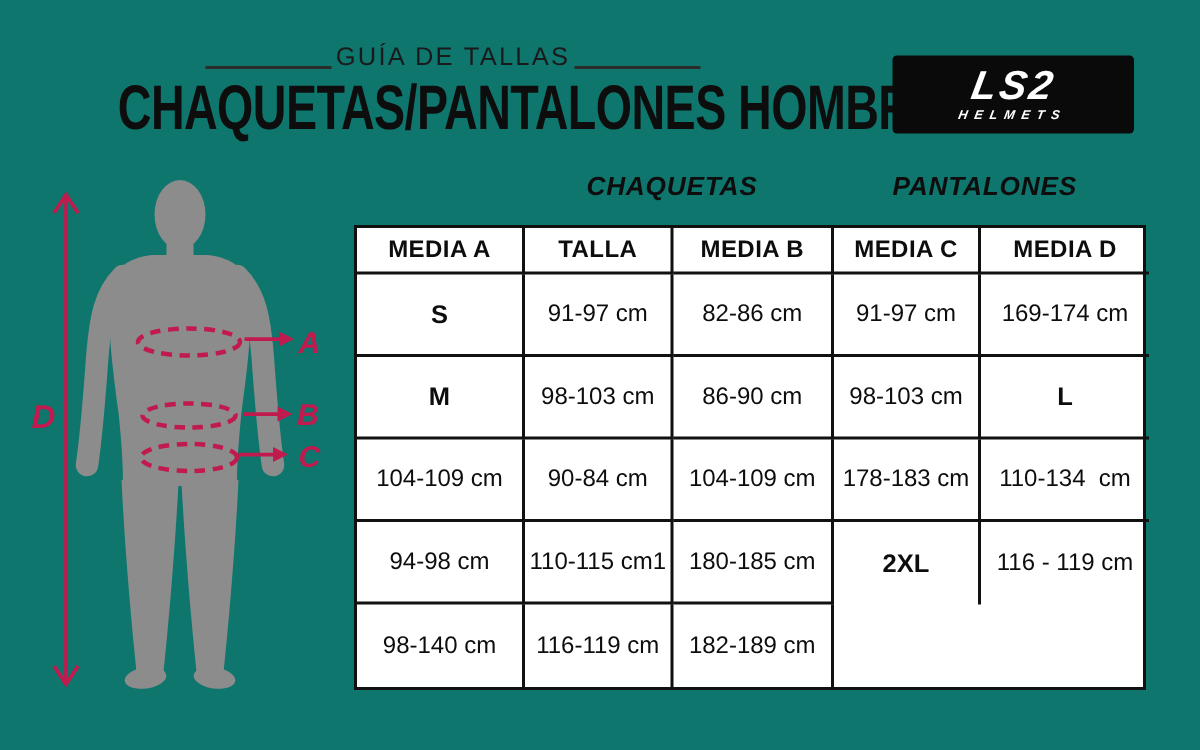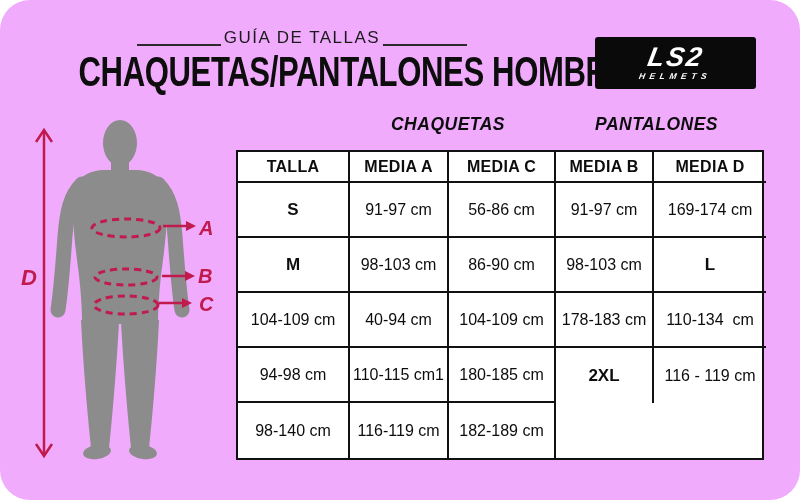--- a/index.html
+++ b/index.html
@@ -1,18 +1,18 @@
 <!DOCTYPE html>
 <html><head>
 <meta charset="utf-8">
 <style>
   html,body{margin:0;padding:0;background:#ffffff;}
   .stage{
-    position:relative;width:800px;height:500px;background:#f0abfc;overflow:hidden;
-    font-family:"Liberation Sans","DejaVu Sans",sans-serif;color:#111;border-radius:30px;
+    position:relative;width:800px;height:500px;background:#0f766e;overflow:hidden;
+    font-family:"Liberation Sans","DejaVu Sans",sans-serif;color:#111;
   }
   
   .hdr{position:absolute;left:0;top:22px;width:604px;text-align:center;}
   .eyebrow-row{display:flex;align-items:flex-end;justify-content:center;height:26px;}
   .eyebrow{
     font-size:17px;letter-spacing:1.5px;color:#1a1a1a;font-weight:400;
     padding:0 3px;white-space:nowrap;line-height:1.2;
   }
   .eline{width:84px;border-top:2px solid #2b2b2b;margin-bottom:2px;}
   .main-title{
@@ -121,40 +121,40 @@
     <text x="184" y="201" font-size="20" fill="#C01A4E" class="measure-label">C</text>
 
     <text x="6" y="175" font-size="22" fill="#C01A4E" class="measure-label">D</text>
   </svg>
 
   <span class="group-label gl-pantalones">PANTALONES</span>
   <span class="group-label gl-chaquetas">CHAQUETAS</span>
 
   <div class="size-table">
 
+    <div class="cell hcell">MEDIA A</div>
     <div class="cell hcell">TALLA</div>
-    <div class="cell hcell">MEDIA A</div>
+    <div class="cell hcell">MEDIA B</div>
     <div class="cell hcell">MEDIA C</div>
-    <div class="cell hcell">MEDIA B</div>
     <div class="cell hcell">MEDIA D</div>
 
     <div class="cell talla">S</div>
     <div class="cell">91-97 cm</div>
-    <div class="cell">56-86 cm</div>
+    <div class="cell">82-86 cm</div>
     <div class="cell">91-97 cm</div>
     <div class="cell">169-174 cm</div>
 
     <div class="cell talla">M</div>
     <div class="cell">98-103 cm</div>
     <div class="cell">86-90 cm</div>
     <div class="cell">98-103 cm</div>
 
     <div class="cell talla">L</div>
     <div class="cell">104-109 cm</div>
-    <div class="cell">40-94 cm</div>
+    <div class="cell">90-84 cm</div>
     <div class="cell">104-109 cm</div>
     <div class="cell">178-183 cm</div>
 
     <div class="cell">110-134  cm</div>
     <div class="cell">94-98 cm</div>
     <div class="cell">110-115 cm1</div>
     <div class="cell">180-185 cm</div>
 
     <div class="cell talla lastrow">2XL</div>
     <div class="cell lastrow">116 - 119 cm</div>

